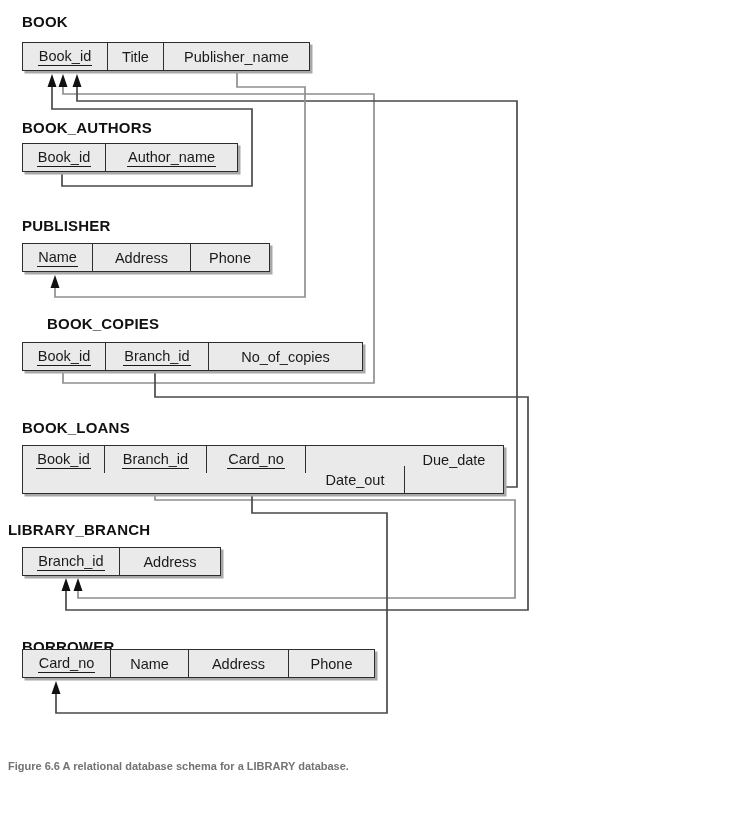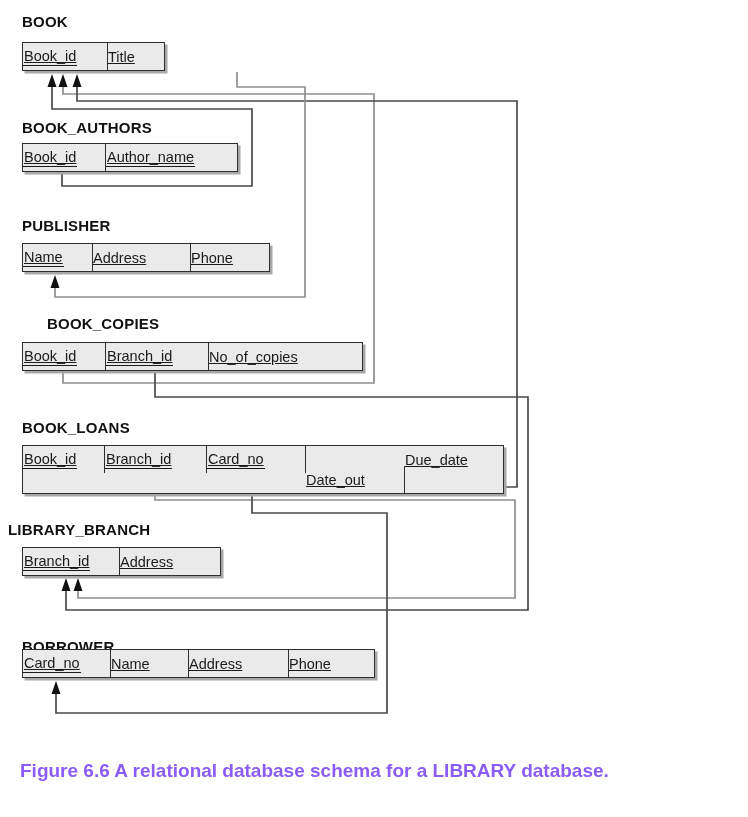--- a/index.html
+++ b/index.html
@@ -10,29 +10,29 @@
   #fk-layer{position:absolute;left:0;top:0;width:748px;height:817px;}
   .tbl-title{
     position:absolute;font-size:15px;font-weight:bold;color:#111111;
     letter-spacing:0.2px;white-space:nowrap;
   }
   .tbl{
     position:absolute;display:flex;background:#eaeaea;
     border:1.5px solid #2d2d2d;box-shadow:2.5px 2.5px 0 #a8a8a8;
   }
   .tbl .cell{
-    height:27px;display:flex;align-items:center;
+    height:27px;display:flex;align-items:center;justify-content:center;
     font-size:14.5px;color:#1a1a1a;border-right:1px solid #2d2d2d;
-    box-sizing:border-box;white-space:nowrap;background:#eaeaea;text-decoration:underline;
+    box-sizing:border-box;white-space:nowrap;background:#eaeaea;
   }
   .tbl .cell:last-child{border-right:none;}
   .pk{display:inline-block;border-bottom:1.5px solid #1a1a1a;padding:0 1px 1px 1px;}
   #caption{
-    position:absolute;left:20px;top:760px;font-size:19px;font-weight:bold;
-    color:#8b5cf6;white-space:nowrap;
+    position:absolute;left:8px;top:760px;font-size:11px;font-weight:bold;
+    color:#737373;white-space:nowrap;
   }
 </style>
 </head>
 <body>
 
 <div id="canvas">
   <svg id="fk-layer" viewBox="0 0 748 817" xmlns="http://www.w3.org/2000/svg">
       <polyline points="52,79 52,109 252,109 252,186 62,186 62,172" fill="none" stroke="#4a4a4a" stroke-width="1.7"></polyline>
       <polygon points="52,74 47.5,87 56.5,87" fill="#111111"></polygon>
       <polyline points="63,79 63,94 374,94 374,383 63,383 63,372" fill="none" stroke="#8f8f8f" stroke-width="1.7"></polyline>
@@ -48,20 +48,21 @@
       <polyline points="56,686 56,713 387,713 387,513 252,513 252,474" fill="none" stroke="#4a4a4a" stroke-width="1.7"></polyline>
       <polygon points="56,681 51.5,694 60.5,694" fill="#111111"></polygon>
     </svg>
   <div id="tables">
       <div class="tbl-title" style="left: 22px; top: 13px;">BOOK</div>
       <div class="tbl" style="left: 22px; top: 42px;">
         <div class="cell" style="width: 85px;">
           <span class="pk">Book_id</span>
         </div>
         <div class="cell" style="width: 56px;">Title</div>
+        <div class="cell" style="width: 145px;">Publisher_name</div>
       </div>
       <div class="tbl-title" style="left: 22px; top: 119px;">BOOK_AUTHORS</div>
       <div class="tbl" style="left: 22px; top: 143px;">
         <div class="cell" style="width: 83px;">
           <span class="pk">Book_id</span>
         </div>
         <div class="cell" style="width: 131px;">
           <span class="pk">Author_name</span>
         </div>
       </div>

